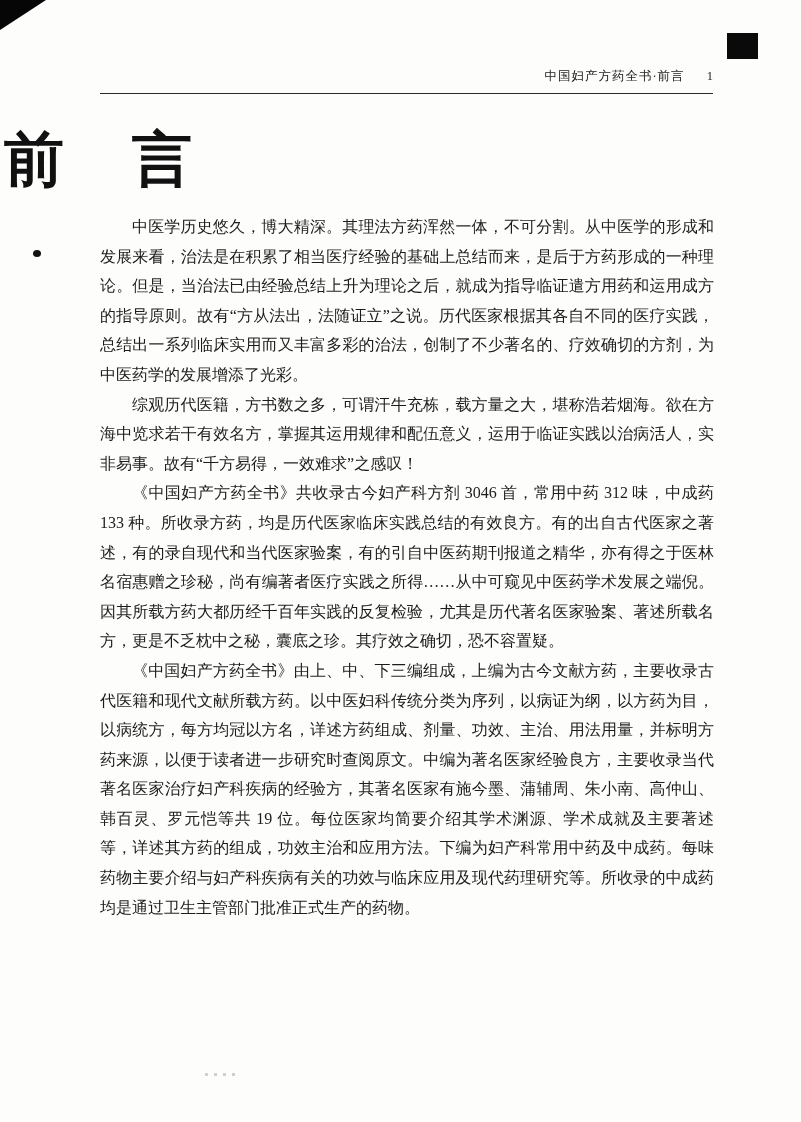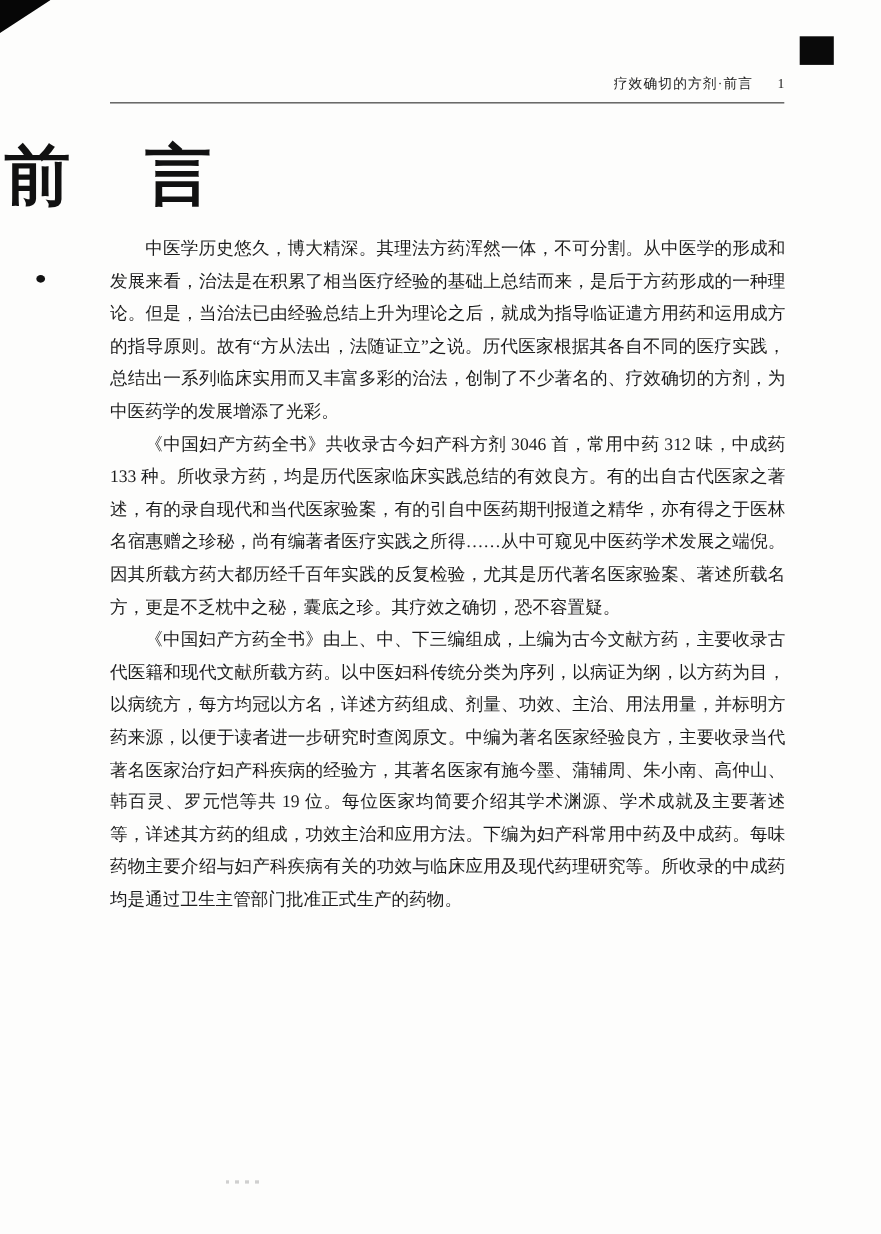--- a/index.html
+++ b/index.html
@@ -106,29 +106,30 @@
 </style>
 </head>
 <body>
 
 <div class="page">
 
   <div class="corner-mark"></div>
   <div class="square-mark"></div>
 
   <div class="header">
-    <span class="running-title">疗效确切的方剂·前言</span>
+    <span class="running-title">中国妇产方药全书·前言</span>
     <span class="page-number">1</span>
   </div>
   <div class="header-rule"></div>
 
   <h1 class="title">前　言</h1>
 
   <div class="body-text">
     <p>中医学历史悠久，博大精深。其理法方药浑然一体，不可分割。从中医学的形成和发展来看，治法是在积累了相当医疗经验的基础上总结而来，是后于方药形成的一种理论。但是，当治法已由经验总结上升为理论之后，就成为指导临证遣方用药和运用成方的指导原则。故有“方从法出，法随证立”之说。历代医家根据其各自不同的医疗实践，总结出一系列临床实用而又丰富多彩的治法，创制了不少著名的、疗效确切的方剂，为中医药学的发展增添了光彩。</p>
+    <p>综观历代医籍，方书数之多，可谓汗牛充栋，载方量之大，堪称浩若烟海。欲在方海中览求若干有效名方，掌握其运用规律和配伍意义，运用于临证实践以治病活人，实非易事。故有“千方易得，一效难求”之感叹！</p>
     <p>《中国妇产方药全书》共收录古今妇产科方剂 3046 首，常用中药 312 味，中成药 133 种。所收录方药，均是历代医家临床实践总结的有效良方。有的出自古代医家之著述，有的录自现代和当代医家验案，有的引自中医药期刊报道之精华，亦有得之于医林名宿惠赠之珍秘，尚有编著者医疗实践之所得……从中可窥见中医药学术发展之端倪。因其所载方药大都历经千百年实践的反复检验，尤其是历代著名医家验案、著述所载名方，更是不乏枕中之秘，囊底之珍。其疗效之确切，恐不容置疑。</p>
     <p>《中国妇产方药全书》由上、中、下三编组成，上编为古今文献方药，主要收录古代医籍和现代文献所载方药。以中医妇科传统分类为序列，以病证为纲，以方药为目，以病统方，每方均冠以方名，详述方药组成、剂量、功效、主治、用法用量，并标明方药来源，以便于读者进一步研究时查阅原文。中编为著名医家经验良方，主要收录当代著名医家治疗妇产科疾病的经验方，其著名医家有施今墨、蒲辅周、朱小南、高仲山、韩百灵、罗元恺等共 19 位。每位医家均简要介绍其学术渊源、学术成就及主要著述等，详述其方药的组成，功效主治和应用方法。下编为妇产科常用中药及中成药。每味药物主要介绍与妇产科疾病有关的功效与临床应用及现代药理研究等。所收录的中成药均是通过卫生主管部门批准正式生产的药物。</p>
   </div>
 
   <div class="margin-dot"></div>
   <div class="bottom-noise"></div>
 
 </div>
 
 </body></html>

